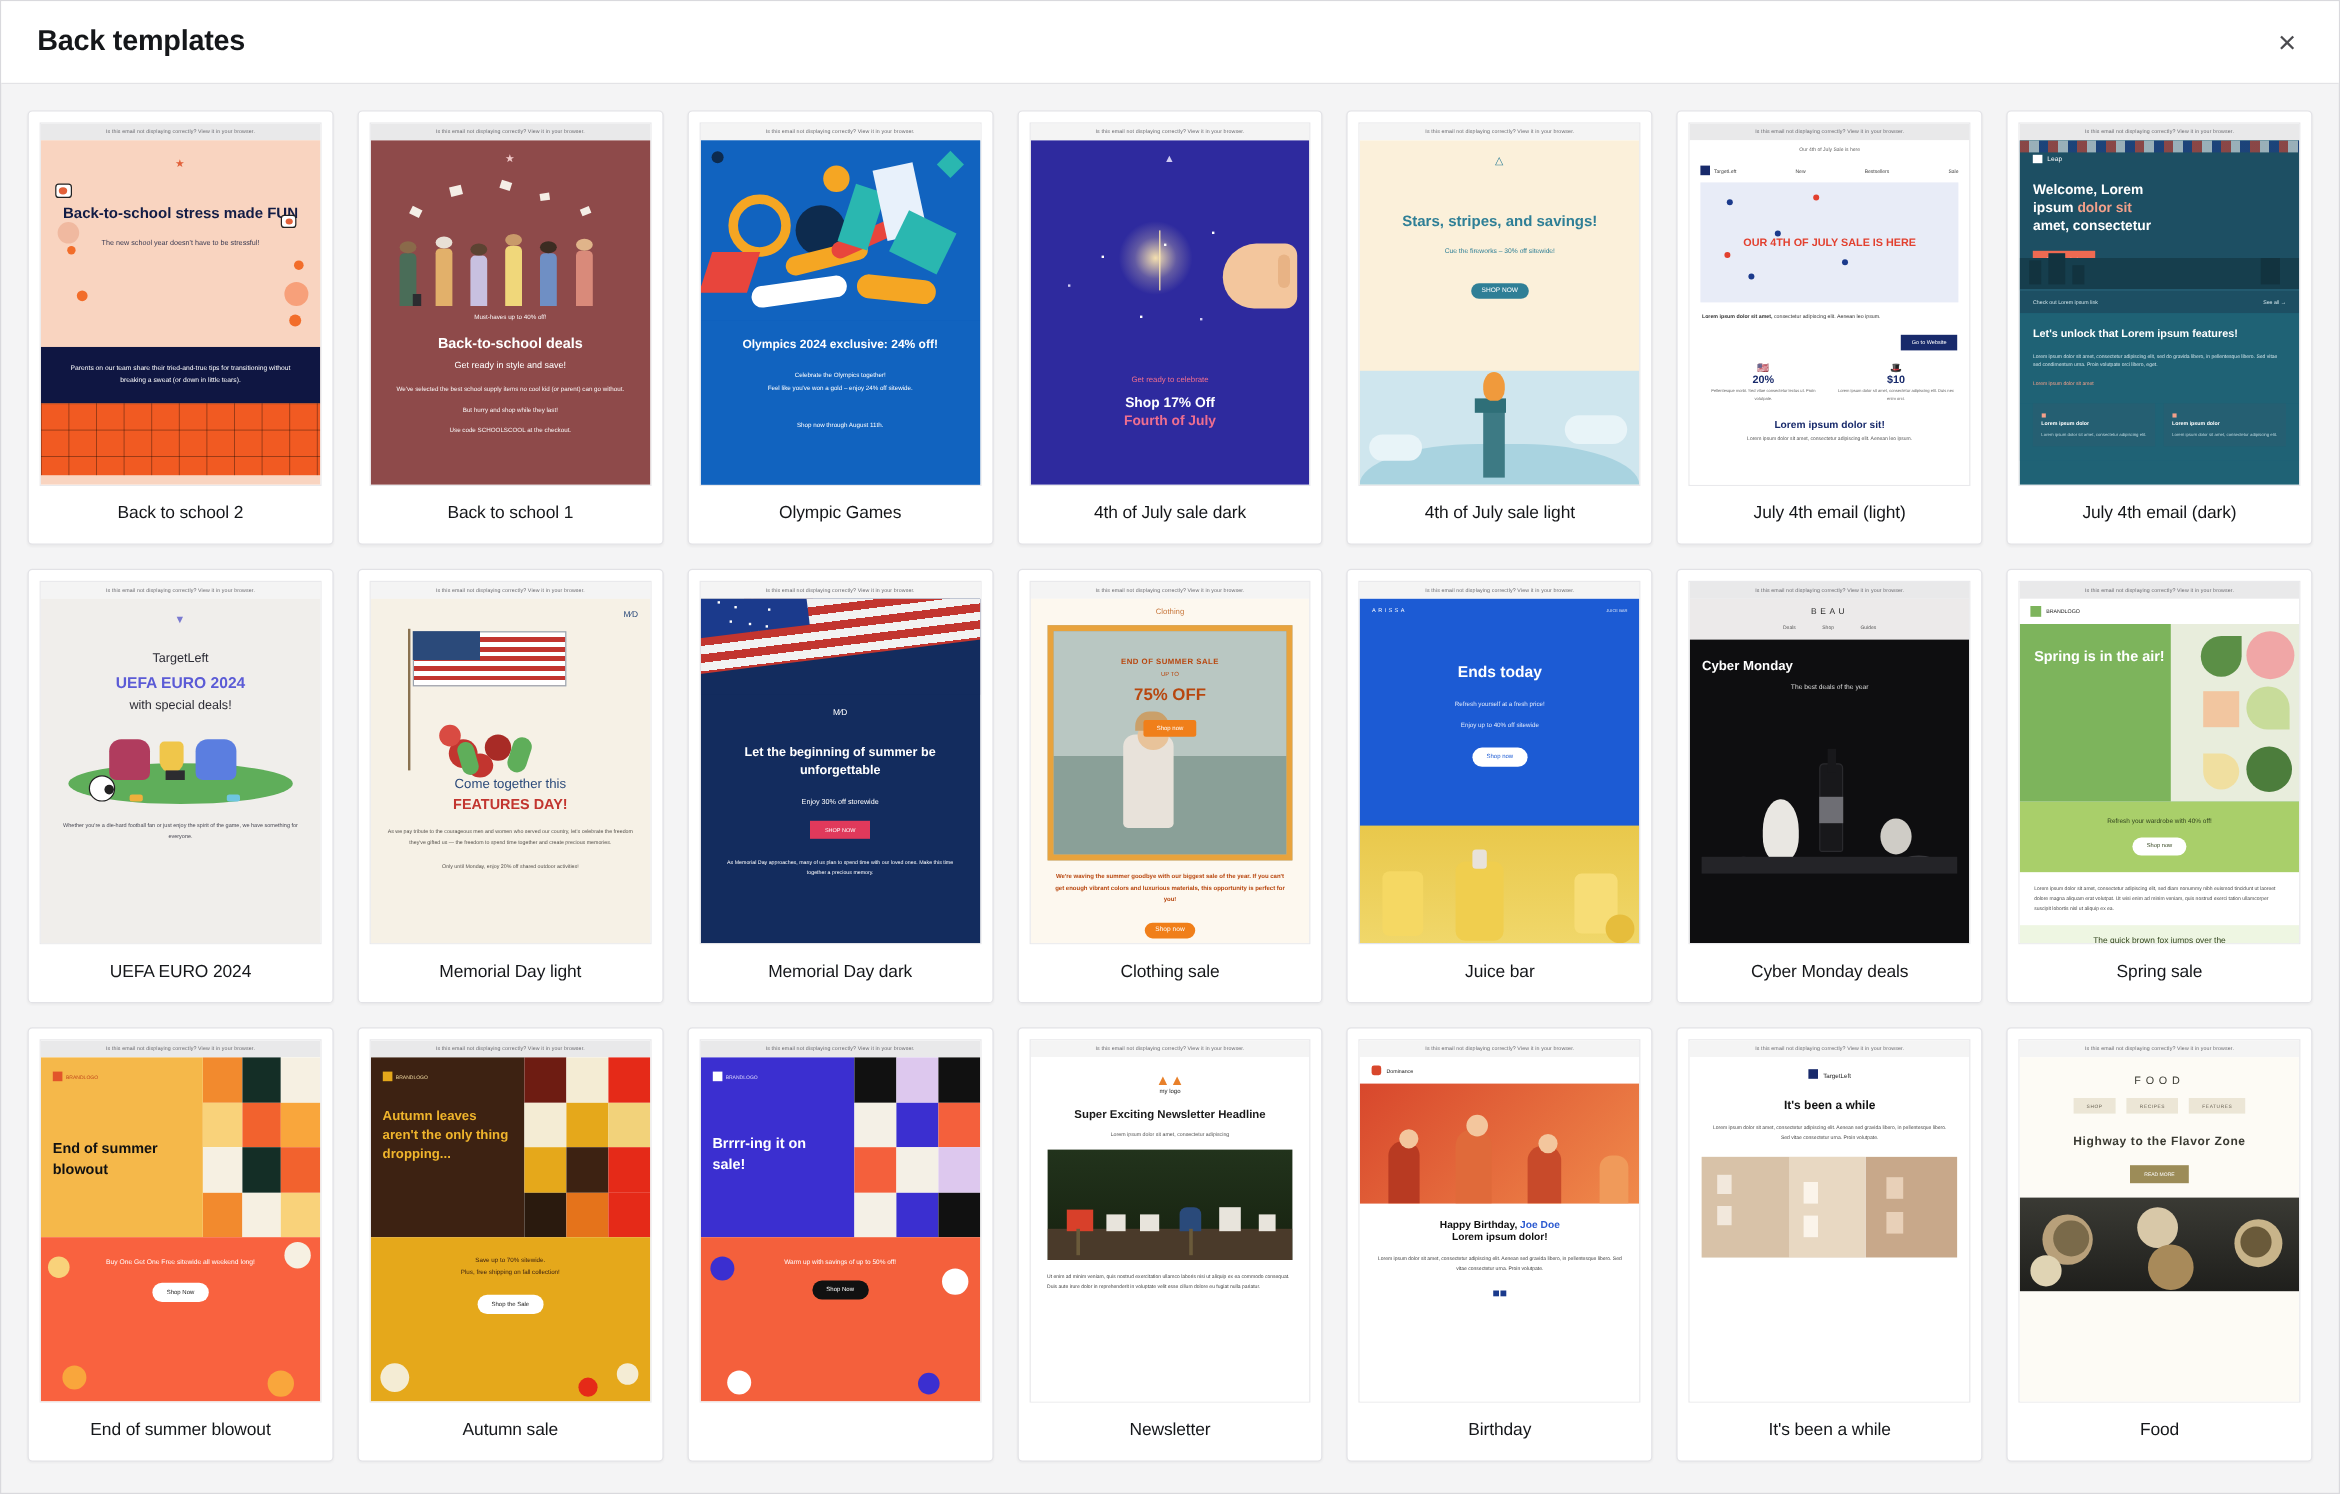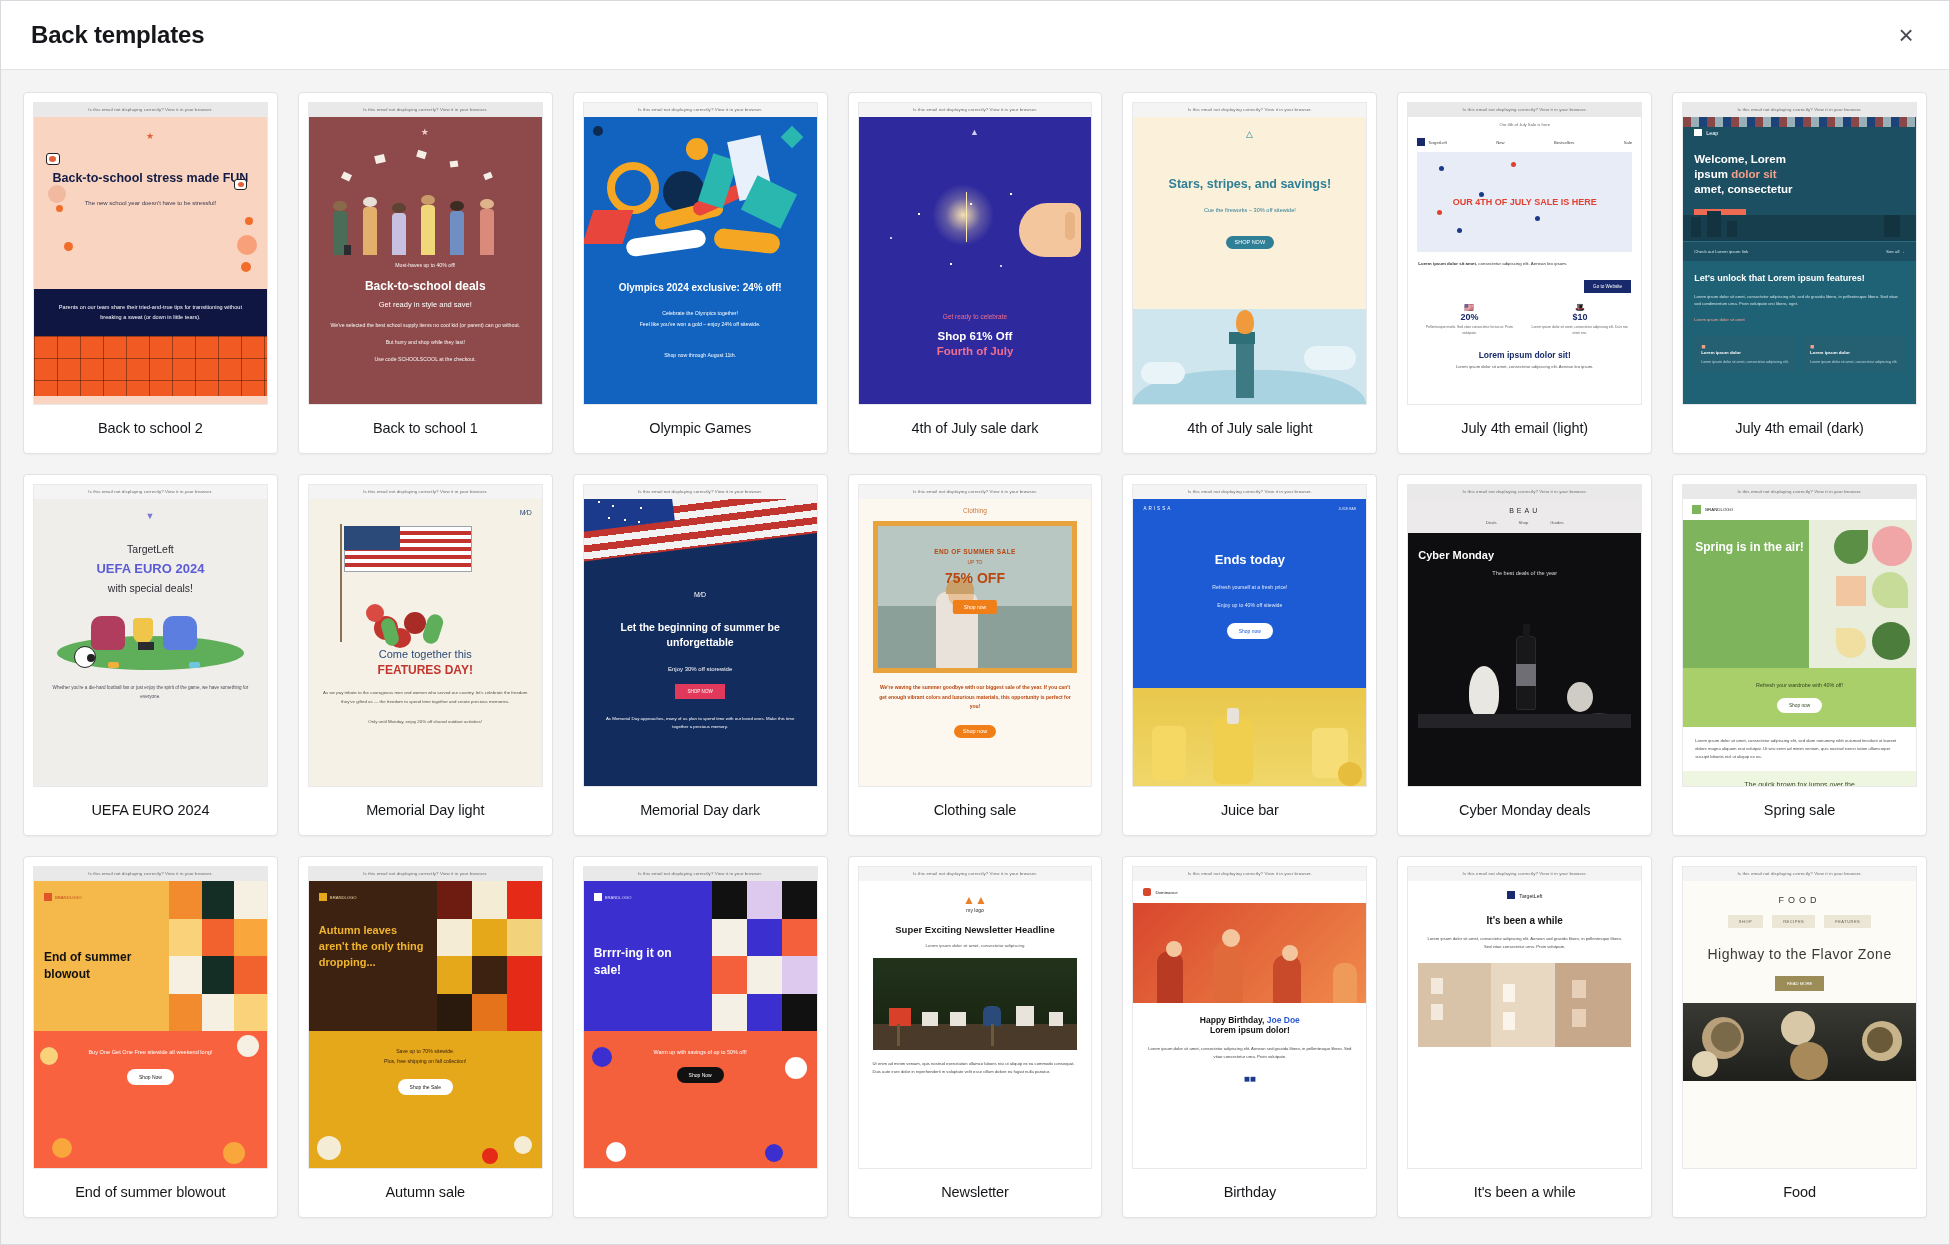--- a/index.html
+++ b/index.html
@@ -193,21 +193,21 @@
   .md { background:#132c5e; height:100%; color:#fff; position:relative; }
   .md-flag { height: 80px; position: relative; overflow:hidden; background:#132c5e; }
   .md-h { font-size:10.5px; font-weight:bold; text-align:center; line-height:1.4; margin-top:22px; padding: 0 16px;}
   .md-s { font-size:6px; text-align:center; margin-top:16px; }
   .md-btn { background:#e0395b; color:#fff; font-size:4.6px; padding:5px 12px; display:inline-block; margin-top:12px; }
   .md-p { font-size:4.4px; text-align:center; line-height:1.85; margin-top:16px; padding: 0 14px; }
 
   
   .cs { background:#fdf8ef; height:100%; padding: 8px; position:relative; }
   .cs-brand { text-align:center; color:#c8793f; font-size:6.5px; }
-  .cs-box { margin: 7px 6px 0; border: 5px solid #e8a33d; height: 152px; position: relative; overflow:hidden; background:#9fb1ae; }
+  .cs-box { margin: 7px 6px 0; border: 5px solid #e8a33d; height: 196px; position: relative; overflow:hidden; background:#9fb1ae; }
   .cs-t1 { position:absolute; left:0; right:0; top:22px; text-align:center; color:#b8470f; font-size:6.5px; font-weight:bold; letter-spacing:.4px;}
   .cs-t2 { position:absolute; left:0; right:0; top:33px; text-align:center; color:#b8470f; font-size:5px; }
   .cs-t3 { position:absolute; left:0; right:0; top:44px; text-align:center; color:#b8470f; font-size:14px; font-weight:bold; }
   .cs-btn { position:absolute; left:50%; transform:translateX(-50%); top:74px; background:#f07f1a; color:#fff; font-size:5px; padding:4px 11px; border-radius:2px;}
   .cs-p { color:#b8470f; font-size:5px; text-align:center; line-height:1.9; padding: 10px 12px 0; font-weight:bold;}
 
   
   .jb { height:100%; background:#1c5bd4; position:relative; }
   .jb-nav { display:flex; justify-content:space-between; align-items:center; padding: 7px 10px; color:#fff; font-size:4.6px;}
   .jb-h { color:#fff; font-size:13px; font-weight:bold; text-align:center; margin-top:34px; }
@@ -275,21 +275,21 @@
   .bw-brand { text-align:center; font-size:5.2px; color:#222;}
   .bw-h { font-size:10px; font-weight:bold; text-align:center; margin-top:16px; color:#141414;}
   .bw-p { font-size:4.2px; color:#4a4a4a; text-align:center; line-height:1.9; margin-top:9px; padding: 0 8px;}
   .bw-img { margin-top:12px; height: 84px; background:#e7d9c9; position:relative; overflow:hidden;}
 
   
   .fd { background:#fdfbf5; height:100%; }
   .fd-title { text-align:center; font-size:9px; letter-spacing:4px; color:#3a3a32; padding: 14px 0 10px;}
   .fd-nav { display:flex; justify-content:center; gap:9px; padding-bottom: 12px;}
   .fd-nav span { background:#ece6d6; color:#6a6456; font-size:4px; padding: 4px 11px; letter-spacing:.5px;}
-  .fd-h { text-align:center; font-size:14px; color:#3a3a32; letter-spacing:.5px; padding: 6px 10px;}
+  .fd-h { text-align:center; font-size:10px; color:#3a3a32; letter-spacing:.5px; padding: 6px 10px; font-weight: bold;}
   .fd-btn { background:#9c8c58; color:#fff; font-size:4.2px; padding:5px 12px; display:inline-block; margin: 8px auto 0;}
   .fd-img { margin-top:12px; height: 78px; background: linear-gradient(#3a3a34,#1f1f1c); overflow:hidden; position:relative;}
 </style>
 </head>
 <body>
 
 <div class="modal">
 
   <div class="modal-header">
     <div class="modal-title">Back templates</div>
@@ -404,21 +404,21 @@
             <div class="body j4d">
               <div class="logo-mark" style="color:#cfcbf2;padding-top:10px;">▲</div>
               <span class="sq" style="left:46%;top:26%;width:1px;height:50px;background:#ffe9b0;"></span>
               <span class="sq" style="left:30%;top:22%;width:70px;height:70px;border-radius:50%;
                 background:radial-gradient(circle, rgba(255,233,176,.95) 0%, rgba(255,233,176,.25) 35%, rgba(46,42,158,0) 62%);"></span>
               <span class="sq" style="left:48%;top:30%;width:2px;height:2px;background:#fff;box-shadow:-52px 10px 0 #fff,-80px 34px 0 #cfcbf2,40px -10px 0 #fff,62px 26px 0 #cfcbf2,-20px 60px 0 #fff,30px 62px 0 #cfcbf2;"></span>
               <span class="sq" style="right:10px;top:30%;width:62px;height:54px;background:#f3c69d;border-radius:28px 10px 10px 26px;"></span>
               <span class="sq" style="right:16px;top:33%;width:10px;height:28px;background:#e8b385;border-radius:6px;"></span>
               <div class="j4d-h1">Get ready to celebrate</div>
               <div class="j4d-h2">
-                <span>Shop 61% Off</span><br>
+                <span>Shop 17% Off</span><br>
                 <span class="j4d-h3">Fourth of July</span>
               </div>
             </div>
           </div>
         </div>
         <div class="card-label">4th of July sale dark</div>
       </div>
 
       <div class="card">
         <div class="thumb-wrap">

